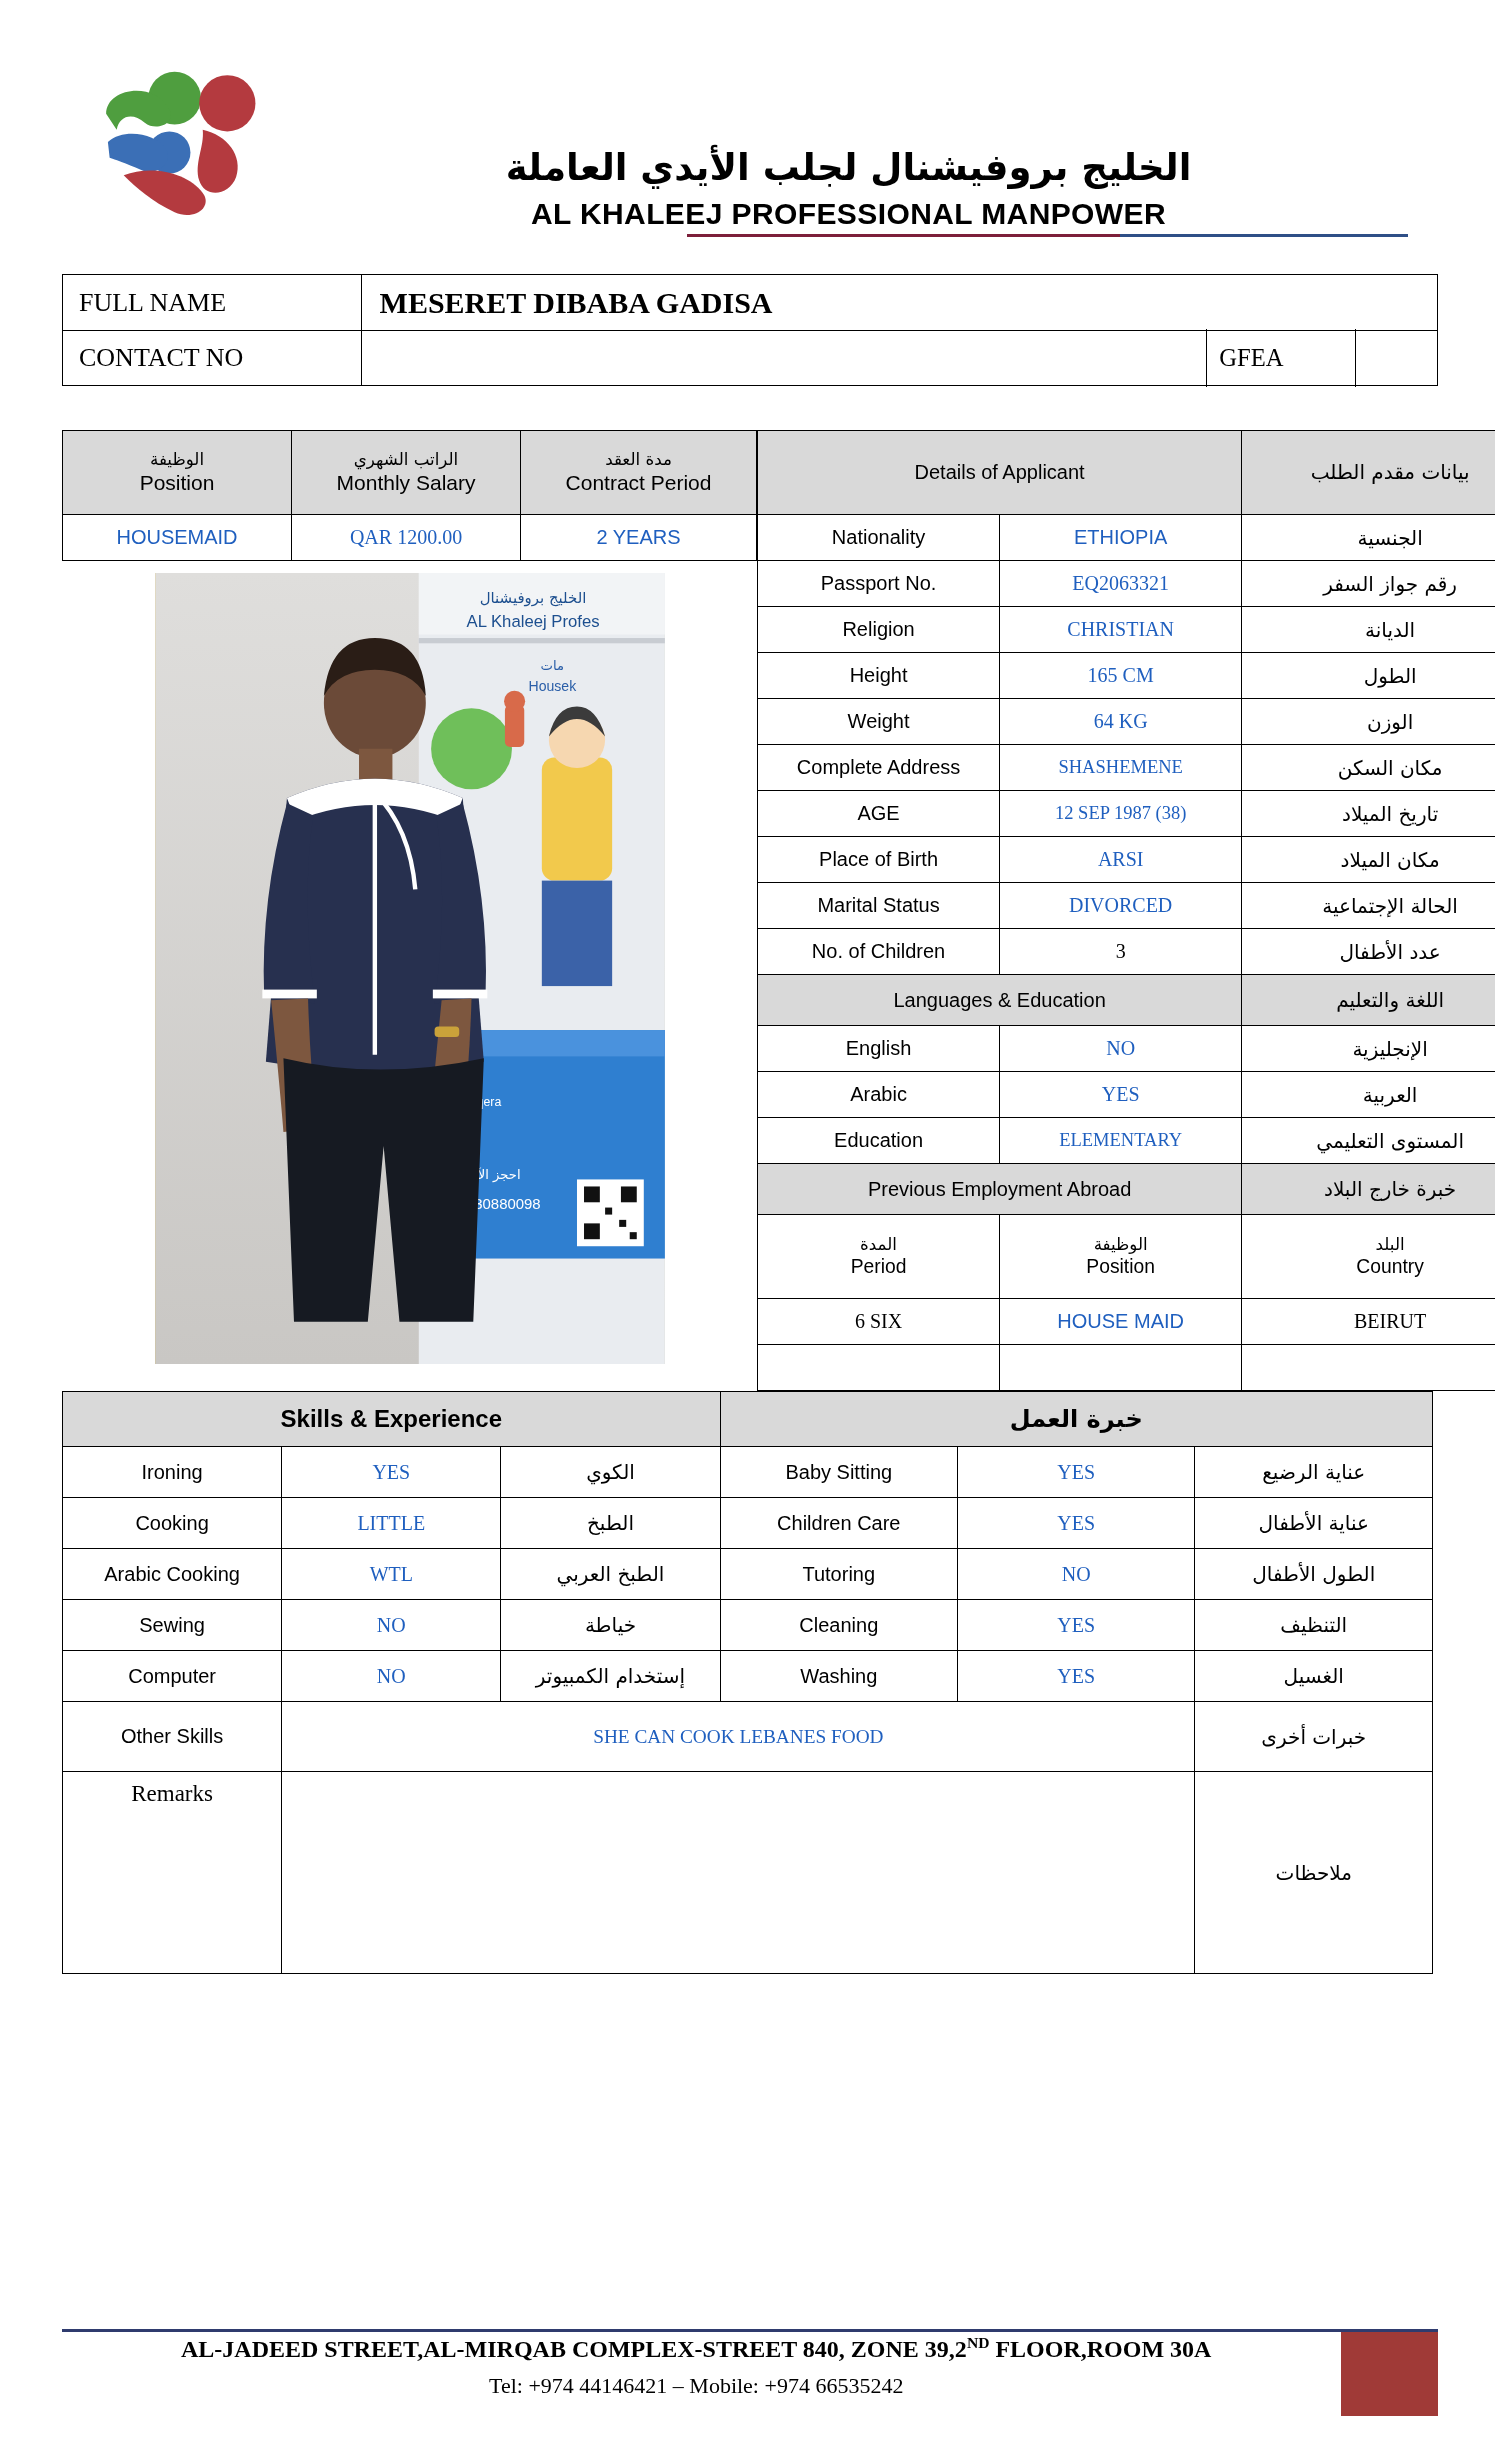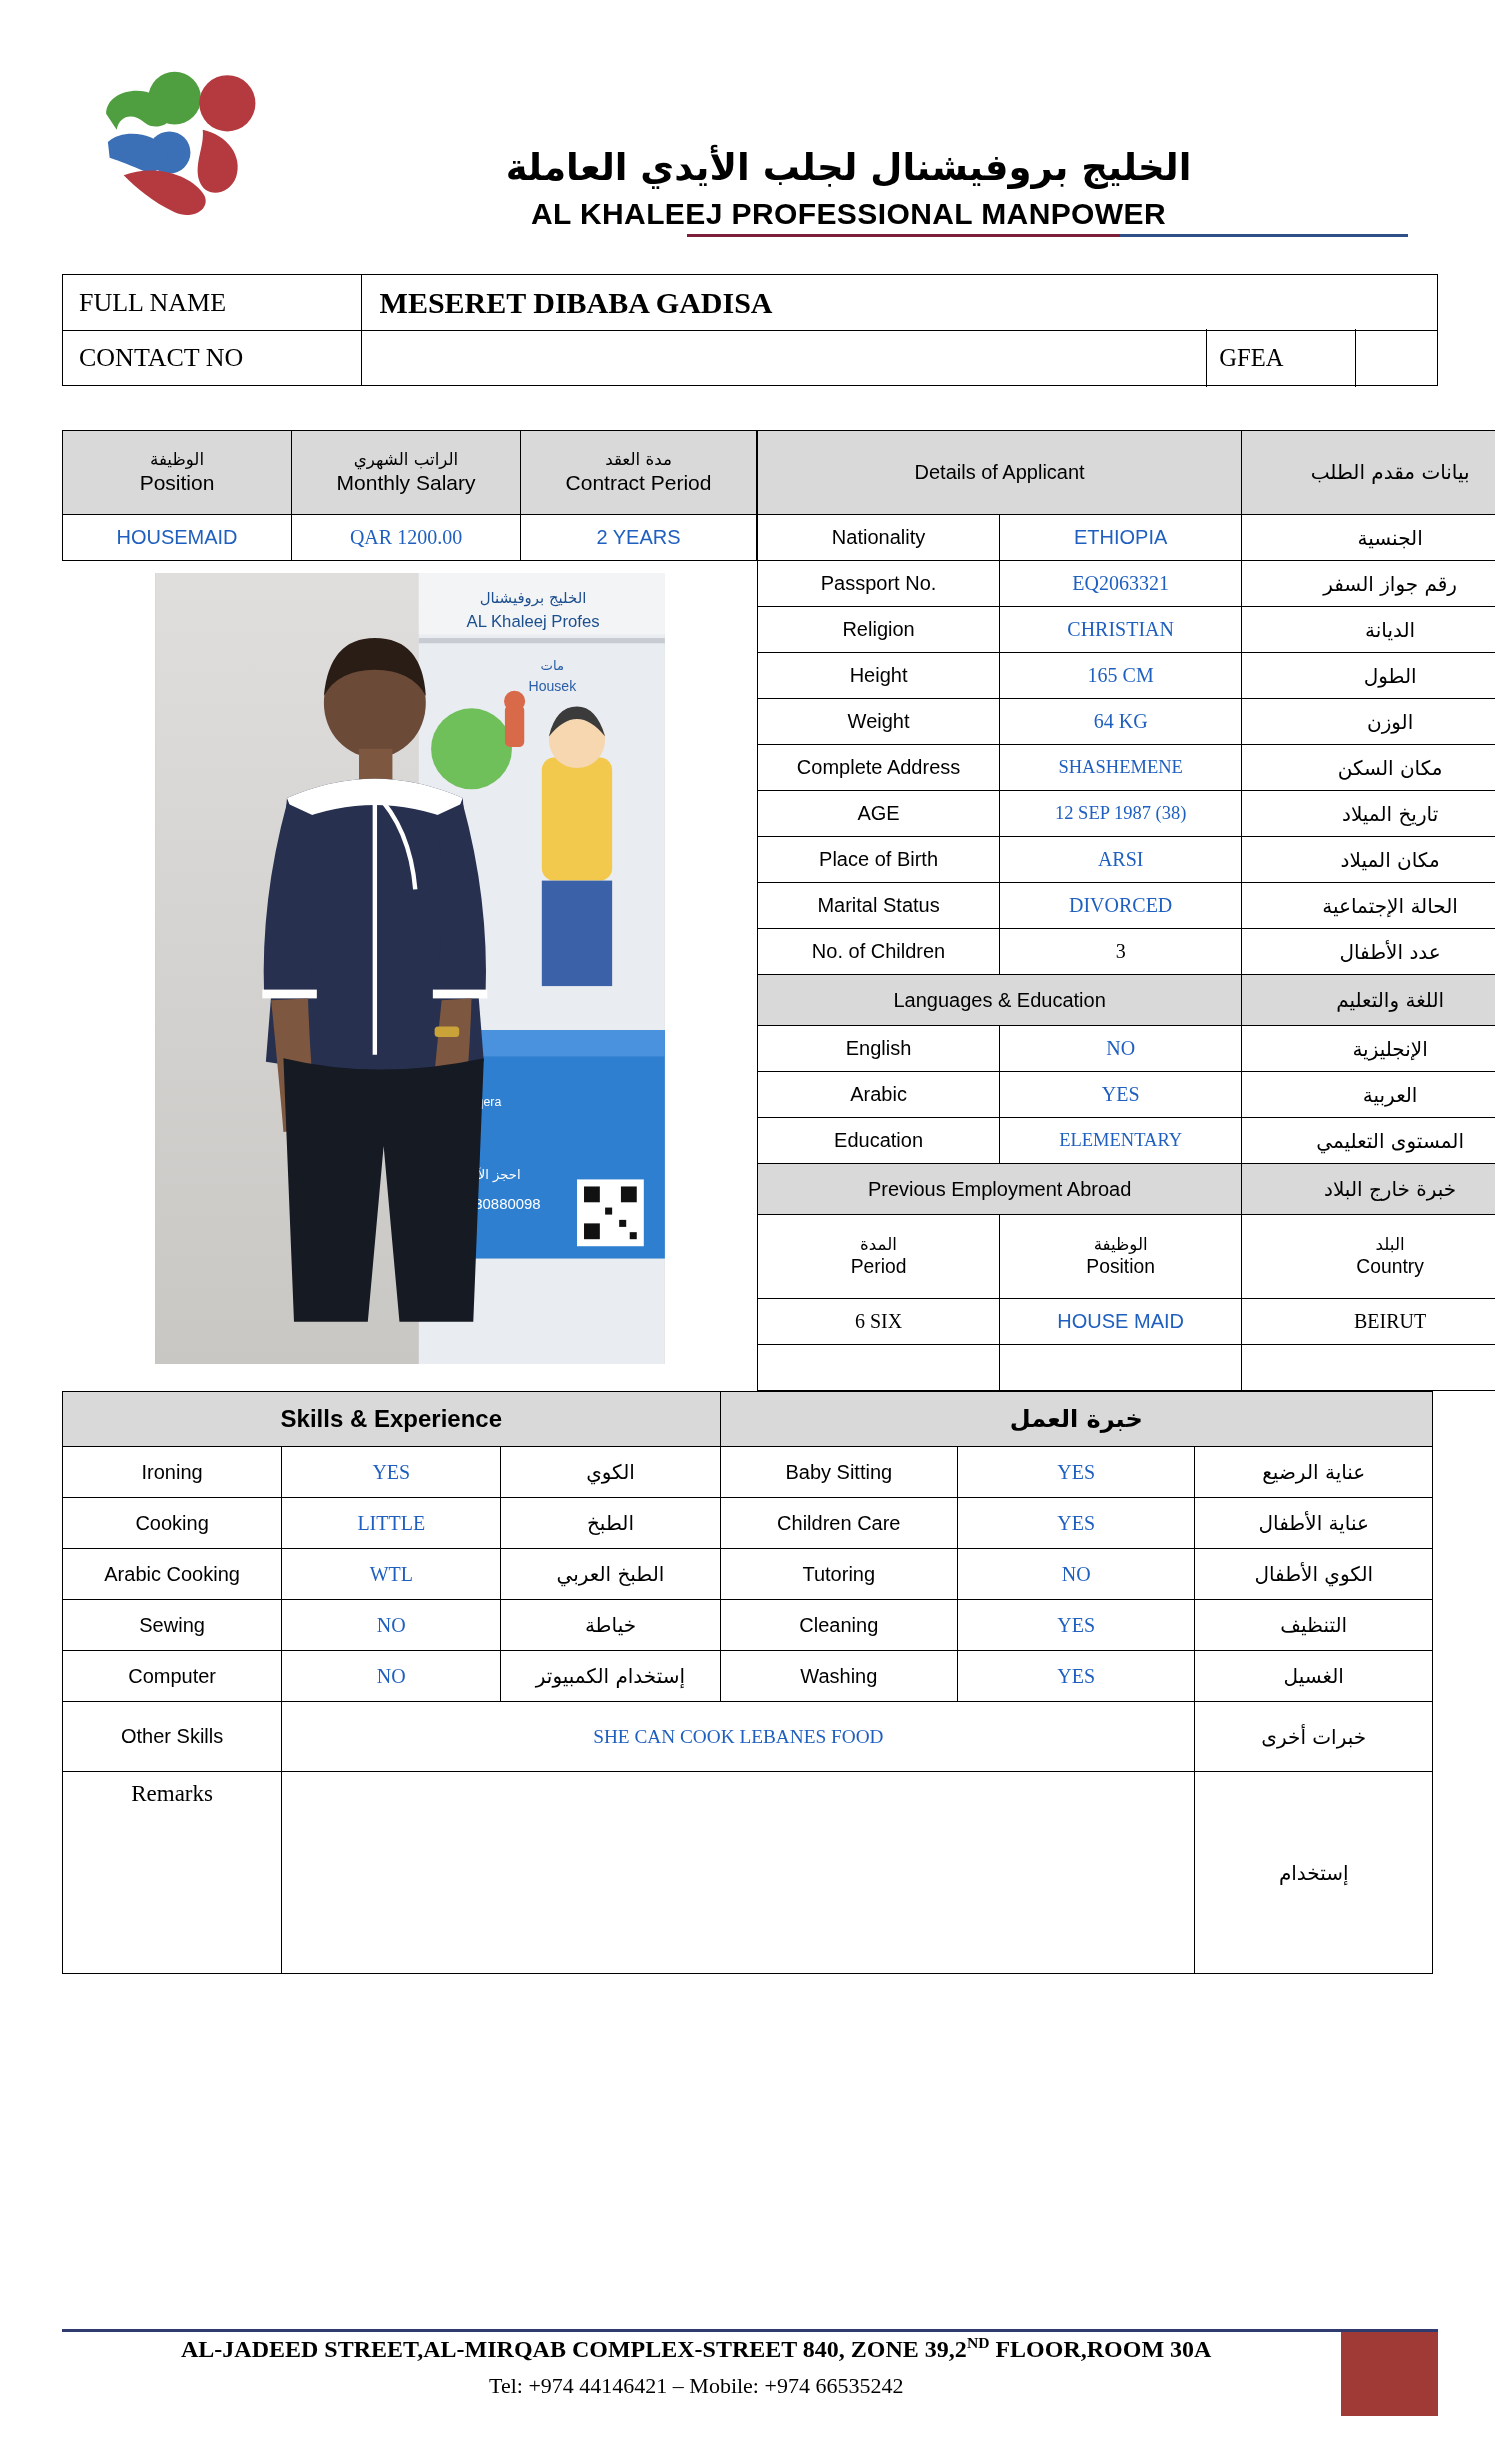--- a/index.html
+++ b/index.html
@@ -444,21 +444,21 @@
       <td>Children Care</td>
       <td class="blue serif">YES</td>
       <td class="ar">عناية الأطفال</td>
     </tr>
     <tr>
       <td>Arabic Cooking</td>
       <td class="blue serif">WTL</td>
       <td class="ar">الطبخ العربي</td>
       <td>Tutoring</td>
       <td class="blue serif">NO</td>
-      <td class="ar">الكوي الأطفال</td>
+      <td class="ar">الطول الأطفال</td>
     </tr>
     <tr>
       <td>Sewing</td>
       <td class="blue serif">NO</td>
       <td class="ar">خياطة</td>
       <td>Cleaning</td>
       <td class="blue serif">YES</td>
       <td class="ar">التنظيف</td>
     </tr>
     <tr>
@@ -471,21 +471,21 @@
     </tr>
 
     <tr>
       <td style="height:70px">Other Skills</td>
       <td colspan="4" class="blue serif" style="font-size:19.3px">SHE CAN COOK LEBANES FOOD</td>
       <td class="ar">خبرات أخرى</td>
     </tr>
     <tr>
       <td class="serif" style="height:202px;vertical-align:top;padding-top:8.8px;font-size:23px">Remarks</td>
       <td colspan="4"></td>
-      <td class="ar">إستخدام</td>
+      <td class="ar">ملاحظات</td>
     </tr>
   </tbody>
     </table>
 
   <div class="footer">
     <div class="footer-rule"></div>
     <div class="footer-inner">
       <div class="footer-text">
         <div class="footer-line1"><span>AL-JADEED STREET,AL-MIRQAB COMPLEX-STREET 840, ZONE 39,2</span><sup>ND</sup><span> FLOOR,ROOM 30A</span></div>
         <div class="footer-line2">Tel: +974 44146421 – Mobile: +974 66535242</div>

